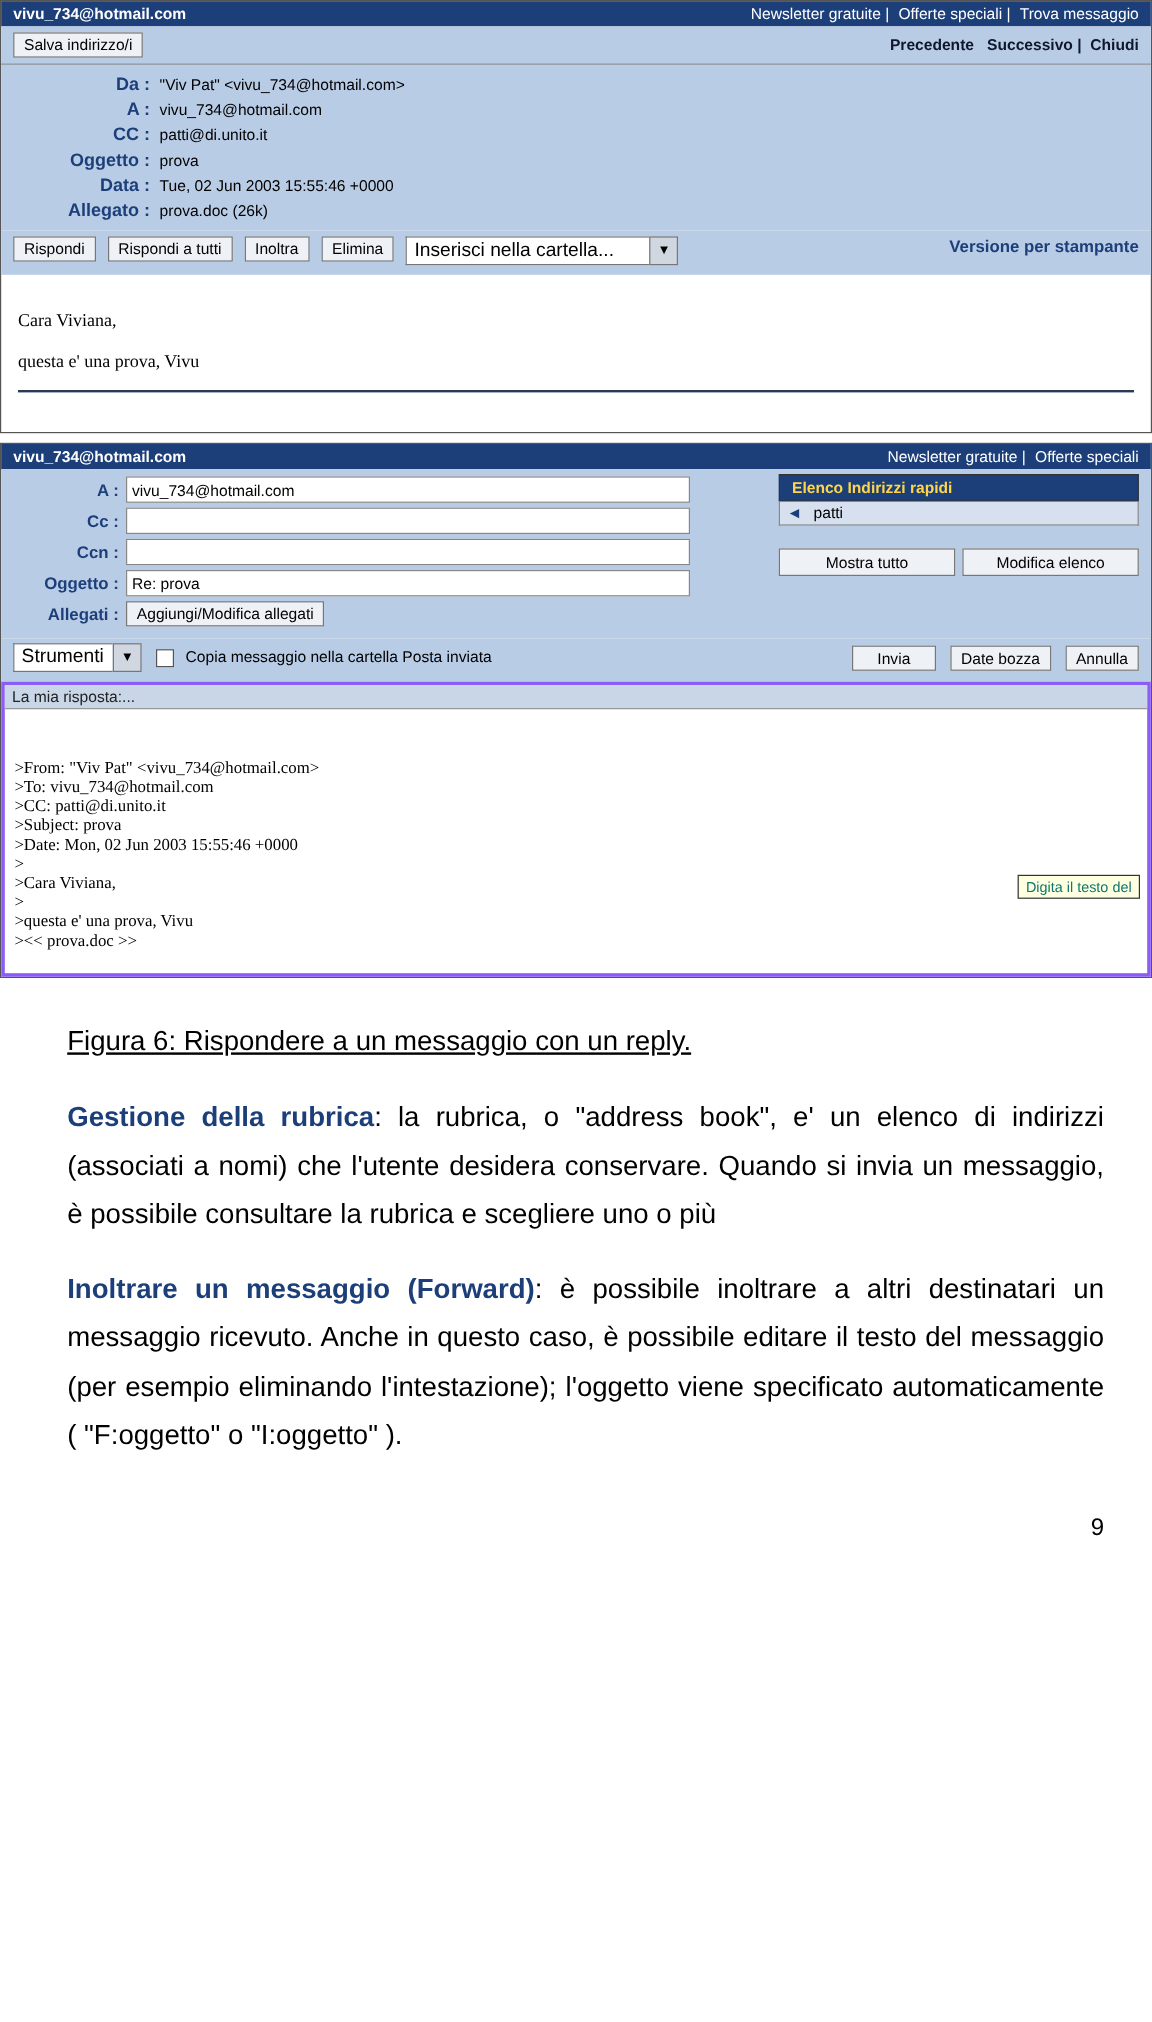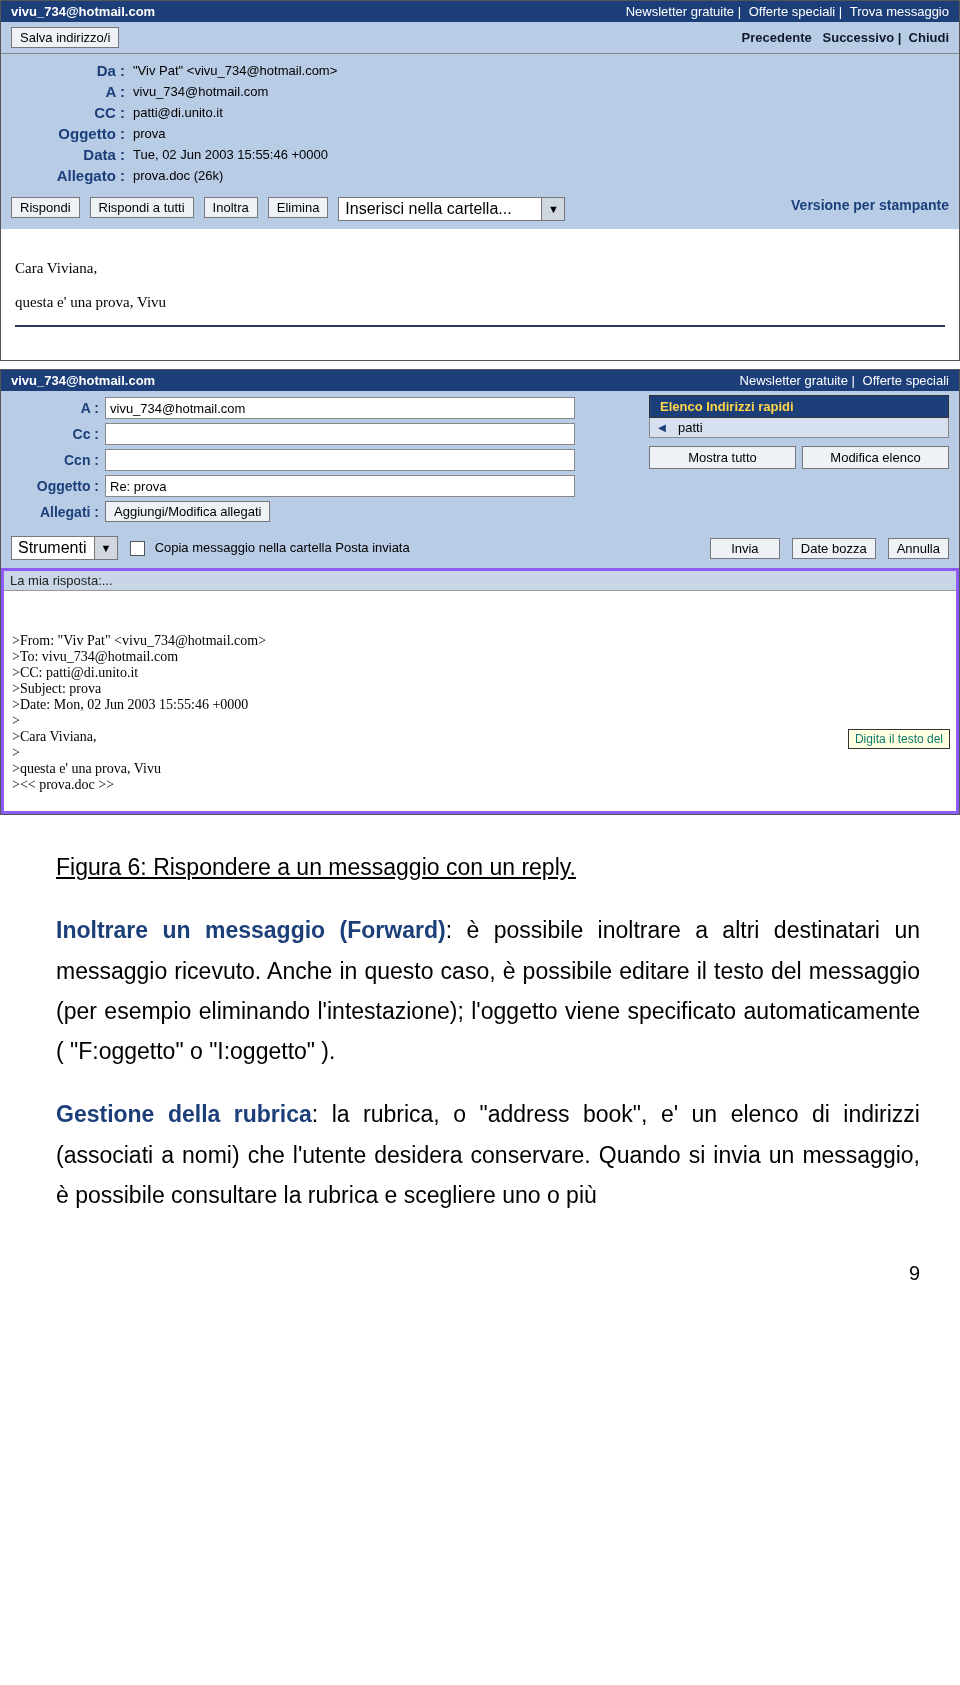--- a/index.html
+++ b/index.html
@@ -25,21 +25,21 @@
 
 
 .compose-area { background:#b9cce6; padding:6px 8px; position:relative; }
 .compose-row { display:flex; align-items:center; margin-bottom:4px; }
 .clabel { color:#1c3f7a; font-weight:bold; width:90px; text-align:right; padding-right:6px; font-size:14px; }
 .side-panel { position:absolute; right:10px; top:4px; width:300px; }
 .side-header { background:#1c3f7a; color:#ffd54a; font-weight:bold; padding:3px 10px; border:1px solid #333; font-size:13px; }
 .side-row { display:flex; align-items:center; border:1px solid #888; border-top:none; background:#d6e0ee; }
 .side-row .arrow { width:24px; text-align:center; font-weight:bold; color:#1c3f7a; cursor:pointer; }
 .side-row .name { flex:1; padding:2px 4px; font-size:13px; }
-.side-btns { display:flex; gap:6px; margin-top:8px; }
+.side-btns { display:flex; gap:6px; margin-top:19px; }
 .side-btn { flex:1; background:#eef2f7; border:1px solid #777; text-align:center; padding:3px 0; font-size:13px; cursor:pointer; }
 .compose-tools { background:#b9cce6; padding:4px 10px 8px 10px; display:flex; align-items:center; gap:12px; }
 .compose-tools .spacer { flex:1; }
 .checkbox-box { display:inline-block; width:13px; height:13px; border:1px solid #555; background:#fff; margin-right:6px; vertical-align:middle; }
 .reply-body { background:#fff; border:3px solid #8b5cf6; margin:0; padding:0; position:relative; }
 .reply-header { background:#c8d6e8; color:#222; font-size:13px; padding:2px 6px; border-bottom:1px solid #999; }
 .reply-text { font-family:'Comic Sans MS', cursive; font-size:14px; white-space:pre; padding:10px 8px 18px 8px; }
 .tooltip { position:absolute; right:6px; bottom:62px; background:#ffffe1; border:1px solid #333; color:#0f766e; font-size:12px; padding:2px 6px; }
 
 .doc-text { padding:24px 40px 24px 56px; font-family: Verdana, Arial, sans-serif; font-size:23px; line-height:1.75; text-align:justify; }
@@ -192,19 +192,19 @@
 &gt;
 &gt;questa e' una prova, Vivu
 &gt;&lt;&lt; prova.doc &gt;&gt;</div>
     <div class="tooltip">Digita il testo del</div>
   </div>
 </div>
 
 <div class="doc-text">
   <span class="caption">Figura 6: Rispondere a un messaggio con un reply.</span>
   <p>
-    <b class="blue">Inoltrare un messaggio (Forward)</b><span>: è possibile inoltrare a altri destinatari un messaggio ricevuto. Anche in questo caso, è possibile editare il testo del messaggio (per esempio eliminando l'intestazione); l'oggetto viene specificato automaticamente ( "F:oggetto" o "I:oggetto" ).</span>
+    <b class="blue">Gestione della rubrica</b><span>: la rubrica, o "address book", e' un elenco di indirizzi (associati a nomi) che l'utente desidera conservare. Quando si invia un messaggio, è possibile consultare la rubrica e scegliere uno o più</span>
   </p>
   <p>
-    <b class="blue">Gestione della rubrica</b><span>: la rubrica, o "address book", e' un elenco di indirizzi (associati a nomi) che l'utente desidera conservare. Quando si invia un messaggio, è possibile consultare la rubrica e scegliere uno o più</span>
+    <b class="blue">Inoltrare un messaggio (Forward)</b><span>: è possibile inoltrare a altri destinatari un messaggio ricevuto. Anche in questo caso, è possibile editare il testo del messaggio (per esempio eliminando l'intestazione); l'oggetto viene specificato automaticamente ( "F:oggetto" o "I:oggetto" ).</span>
   </p>
 </div>
 <div class="page-num">9</div>
 
 </body></html>

